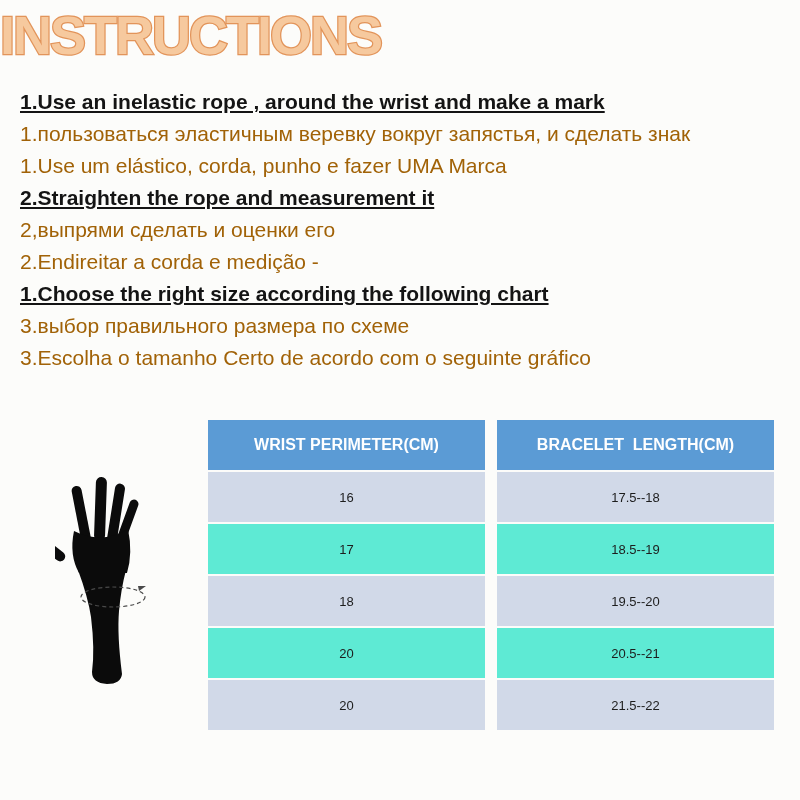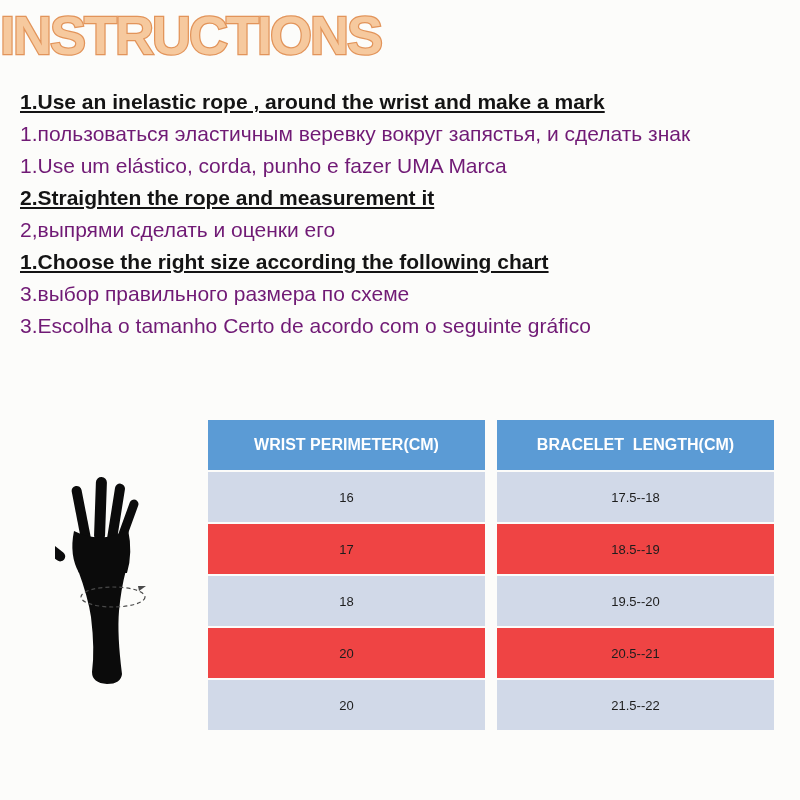--- a/index.html
+++ b/index.html
@@ -25,21 +25,21 @@
   
   .lines{
     position:absolute;top:86px;left:20px;width:770px;
   }
   .line{
     font-size:21px;
     line-height:32px;
     white-space:nowrap;
   }
   .line.en{font-weight:bold;color:#141414;text-decoration:underline;}
-  .line.intl{font-weight:normal;color:#701a75;}
+  .line.intl{font-weight:normal;color:#a16207;}
 
   
   .hand-wrap{
     position:absolute;left:55px;top:475px;width:105px;height:215px;
   }
 
   
   .chart{
     position:absolute;left:208px;top:420px;width:566px;
     display:grid;
@@ -50,35 +50,36 @@
   .cell{
     display:flex;align-items:center;justify-content:center;
     font-size:13px;color:#1d1d1d;
   }
   .cell.head{
     background:#5b9bd5;color:#ffffff;
     font-weight:bold;font-size:16px;
     white-space:pre;
   }
   .cell.dark{background:#d1d9e8;}
-  .cell.light{background:#ef4444;}
+  .cell.light{background:#5eead4;}
 </style>
 </head>
 <body>
 
 <div class="page">
 
   <h1 class="title">INSTRUCTIONS</h1>
 
   <div class="lines">
     <div class="line en">1.Use an inelastic rope , around the wrist and make a mark</div>
     <div class="line intl">1.пользоваться эластичным веревку вокруг запястья, и сделать знак</div>
     <div class="line intl">1.Use um elástico, corda, punho e fazer UMA Marca</div>
     <div class="line en">2.Straighten the rope and measurement it</div>
     <div class="line intl">2,выпрями сделать и оценки его</div>
+    <div class="line intl">2.Endireitar a corda e medição -</div>
     <div class="line en">1.Choose the right size according the following chart</div>
     <div class="line intl">3.выбор правильного размера по схеме</div>
     <div class="line intl">3.Escolha o tamanho Certo de acordo com o seguinte gráfico</div>
   </div>
 
   <div class="hand-wrap">
     <svg width="105" height="215" viewBox="0 0 105 215" xmlns="http://www.w3.org/2000/svg">
       <g fill="#0b0b0b">
 
         <rect x="39" y="2" width="11" height="64" rx="5.5" transform="rotate(2 44 62)"></rect>

